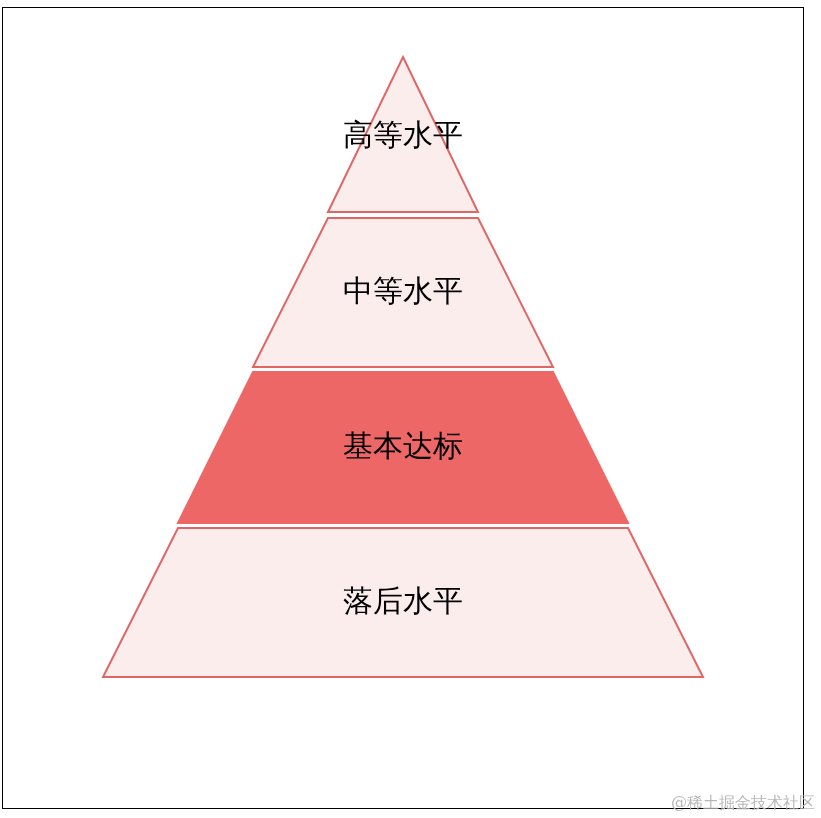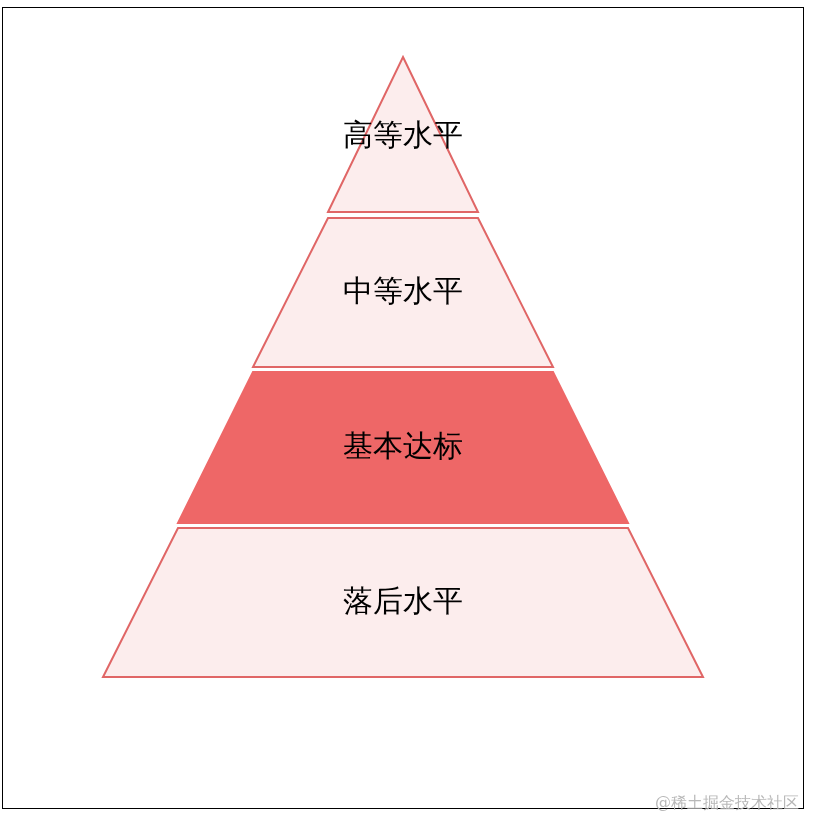--- a/index.html
+++ b/index.html
@@ -31,21 +31,21 @@
       width: 821px;
       height: 818px;
     }
     .seg-label {
       font-family: "DejaVu Sans", "Liberation Sans", sans-serif;
       font-size: 30px;
       fill: #000000;
     }
     .watermark {
       position: absolute;
-      right: 22px;
+      right: 6px;
       bottom: 4px;
       font-family: "DejaVu Serif", "Liberation Serif", serif;
       font-size: 16px;
       color: #b8b8b8;
       letter-spacing: 0px;
       white-space: nowrap;
     }
   </style>
 </head>
 <body>

